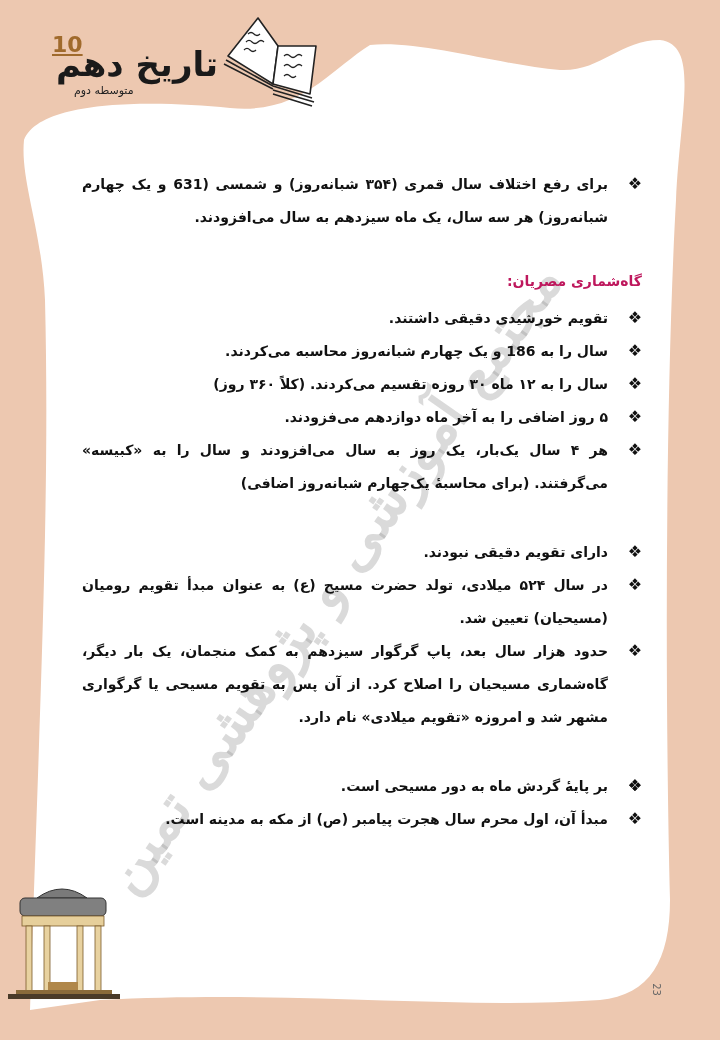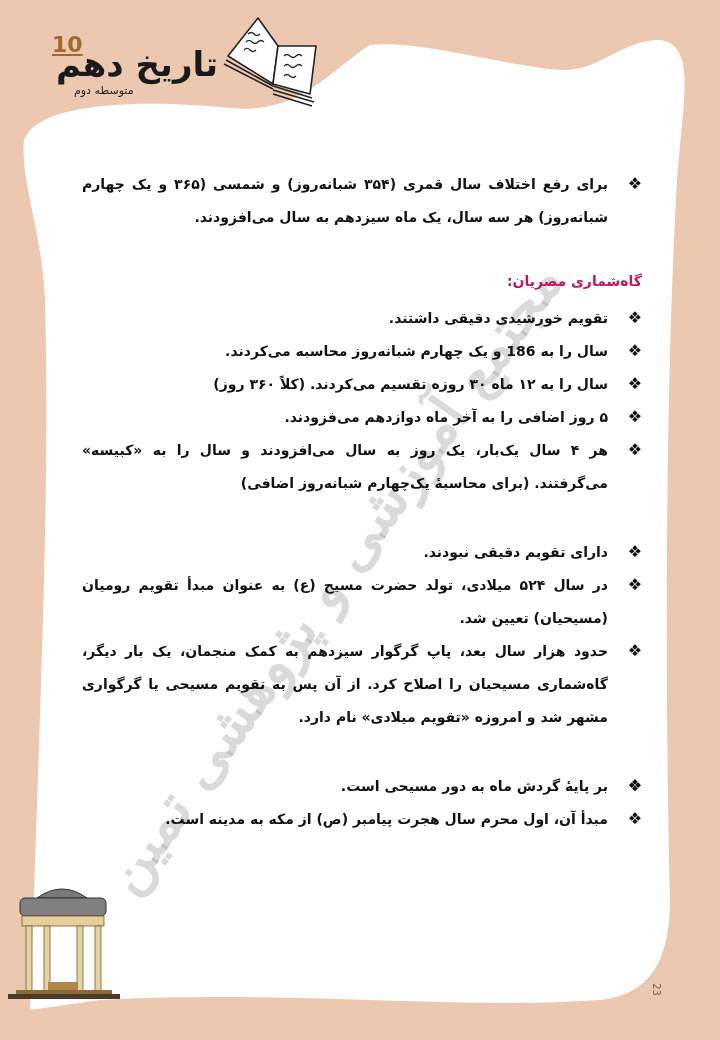--- a/index.html
+++ b/index.html
@@ -97,21 +97,21 @@
   <rect x="46" y="110" width="30" height="10" fill="#b0874a"></rect>
   <rect x="14" y="118" width="96" height="4" fill="#8a6a3a"></rect>
   <rect x="6" y="122" width="112" height="5" fill="#4a3a28"></rect>
 </svg>
 
 <div class="watermark">مجتمع آموزشی و پژوهشی تمین</div>
 
 <div class="content">
   <div class="section">
     <ul>
-      <li><span class="bullet">❖</span><span>برای رفع اختلاف سال قمری (۳۵۴ شبانه‌روز) و شمسی (۳۶۵ و یک چهارم شبانه‌روز) هر سه سال، یک ماه سیزدهم به سال می‌افزودند.</span></li>
+      <li><span class="bullet">❖</span><span>برای رفع اختلاف سال قمری (۳۵۴ شبانه‌روز) و شمسی (631 و یک چهارم شبانه‌روز) هر سه سال، یک ماه سیزدهم به سال می‌افزودند.</span></li>
     </ul>
   </div>
 
   <div class="section">
     <div class="section-title">گاه‌شماری مصریان:</div>
     <ul>
       <li><span class="bullet">❖</span><span>تقویم خورشیدی دقیقی داشتند.</span></li>
       <li><span class="bullet">❖</span><span>سال را به 186 و یک چهارم شبانه‌روز محاسبه می‌کردند.</span></li>
       <li><span class="bullet">❖</span><span>سال را به ۱۲ ماه ۳۰ روزه تقسیم می‌کردند. (کلاً ۳۶۰ روز)</span></li>
       <li><span class="bullet">❖</span><span>۵ روز اضافی را به آخر ماه دوازدهم می‌فزودند.</span></li>

